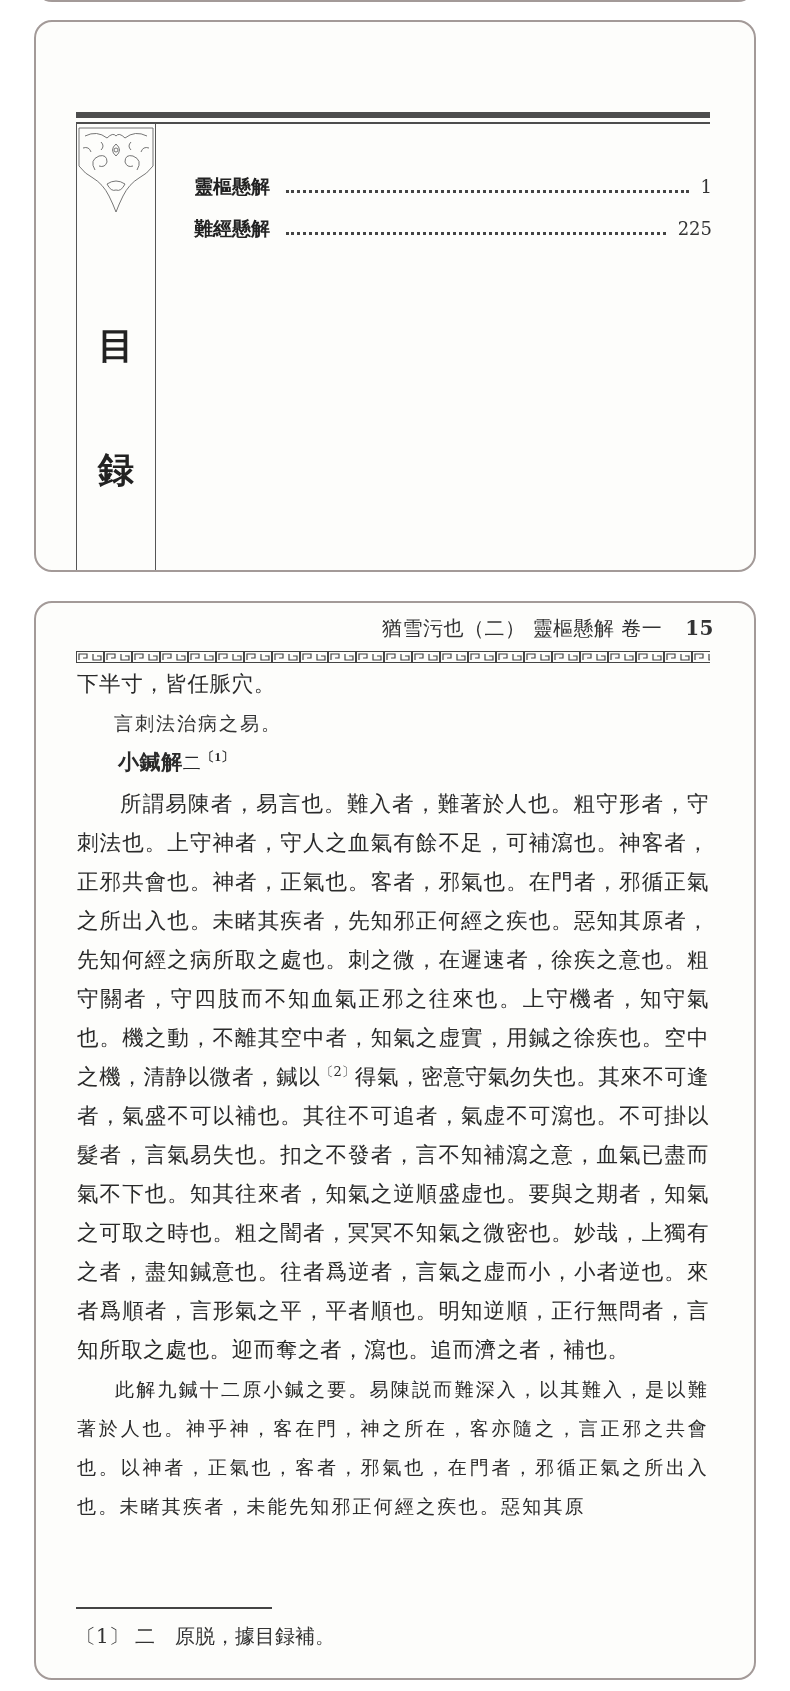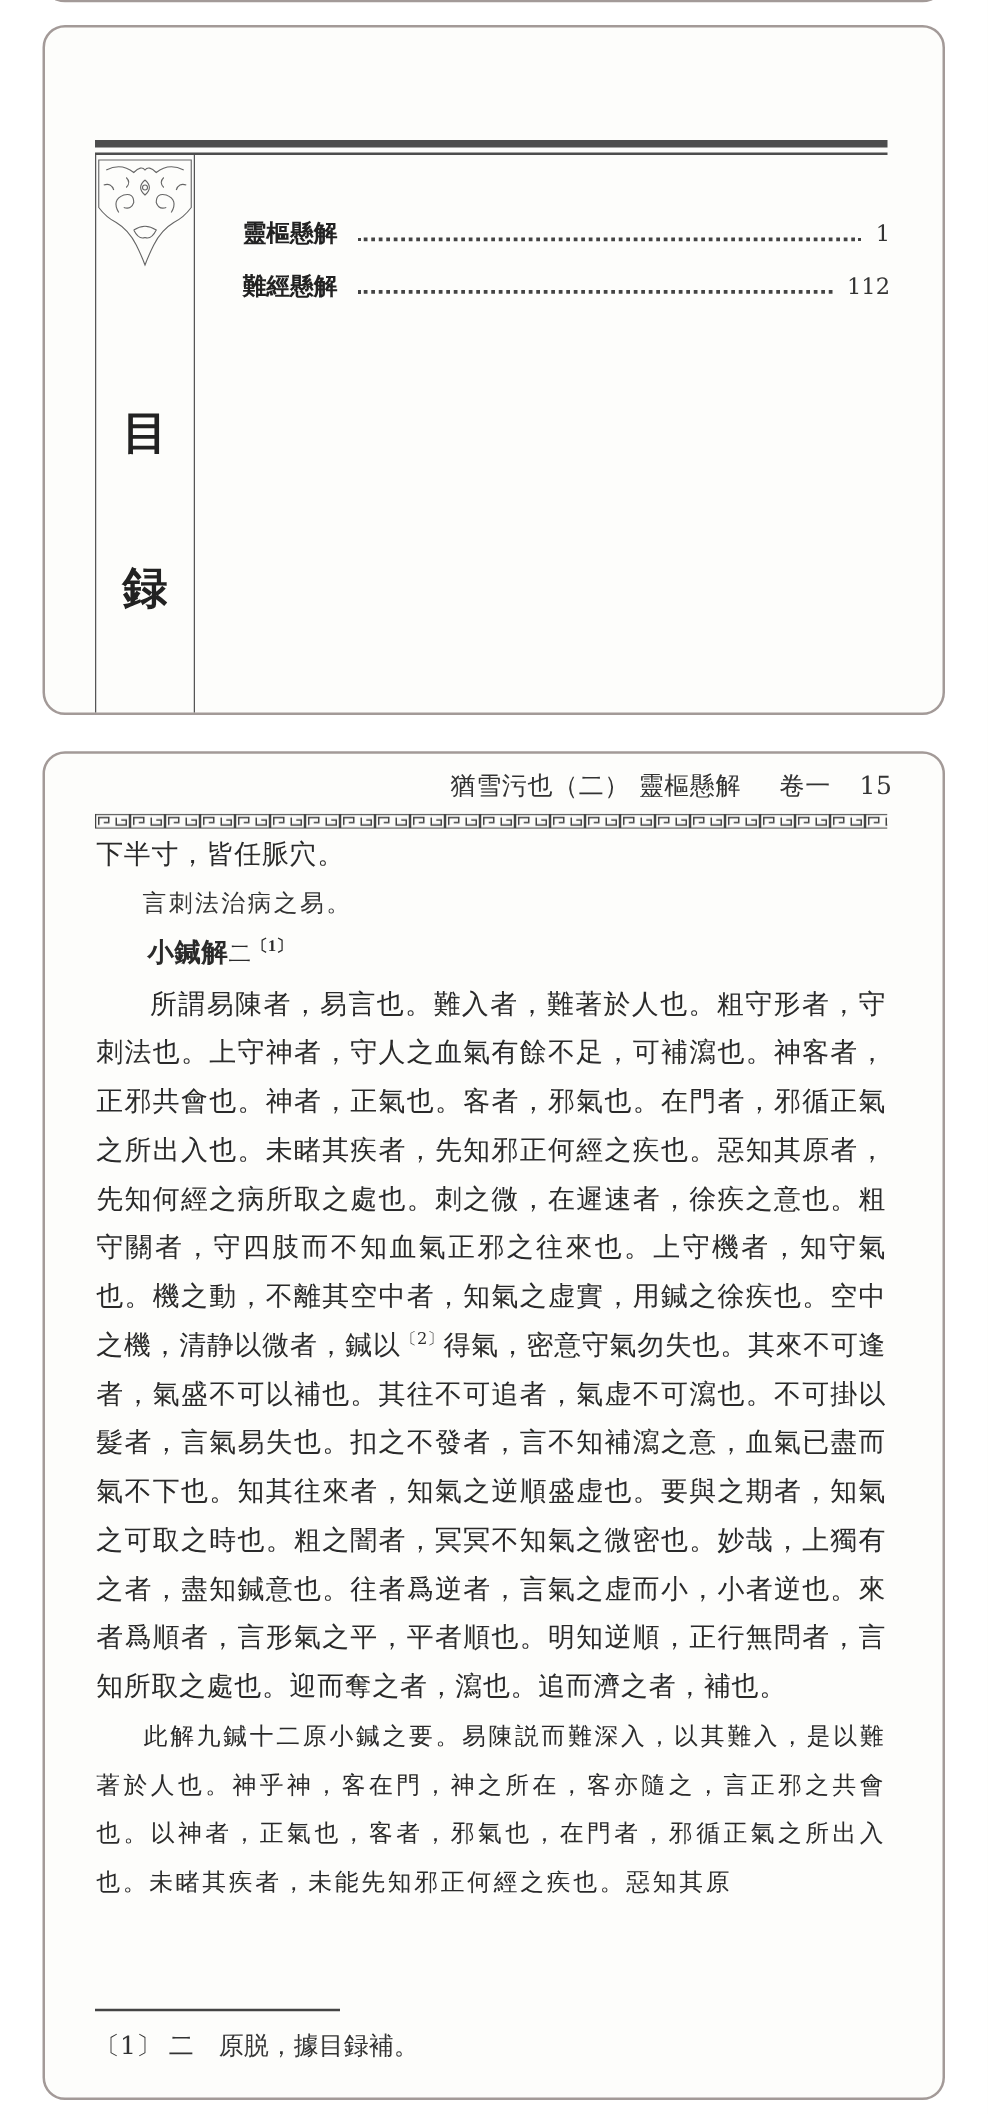--- a/index.html
+++ b/index.html
@@ -33,21 +33,21 @@
   }
   .toc-entry .title { font-family:"DejaVu Sans","Liberation Sans",sans-serif; font-weight:bold; font-size:19px; color:#222; white-space:nowrap; }
   .toc-entry .leader { flex:1; border-bottom:3px dotted #444; margin:0 12px 5px 16px; height:1px; }
   .toc-entry .pg { font-size:18px; color:#333; }
 
   
   .running-head {
     position:absolute; right:40px; top:12px; font-size:20px; color:#333; letter-spacing:0.5px;
     white-space:nowrap;
   }
-  .running-head .pgnum { margin-left:16px; }
+  .running-head .pgnum { margin-left:16px;font-weight:bold; }
   .meander {
     position:absolute; left:40px; top:48px; width:634px; height:12px;
   }
   .text-block {
     position:absolute; left:40px; top:60px; width:634px;
     font-size:21.5px; line-height:39px; color:#2a2a2a; letter-spacing:0.6px;
   }
   .para { margin:1px; text-align:justify; }
   .indent { text-indent:2em; }
   .note { font-size:19px; color:#333; text-indent:2em; margin:0; letter-spacing:2px; }
@@ -88,29 +88,29 @@
   </div>
 
   <div class="toc-entry" style="top:152px;">
     <span class="title">靈樞懸解</span>
     <span class="leader"></span>
     <span class="pg">1</span>
   </div>
   <div class="toc-entry" style="top:194px;">
     <span class="title">難經懸解</span>
     <span class="leader"></span>
-    <span class="pg">112</span>
+    <span class="pg">225</span>
   </div>
 </div>
 
 <div class="card card-page">
   <div class="running-head">
     <span>猶雪污也（二）</span>
     <span>靈樞懸解</span>
-    <span style="margin-left:24px;">卷一</span>
+    <span style="margin-left:0;">卷一</span>
     <span class="pgnum">15</span>
   </div>
 
   <svg class="meander" viewBox="0 0 634 12" preserveAspectRatio="none">
     <defs>
       <pattern id="mk" x="0" y="0" width="28" height="12" patternUnits="userSpaceOnUse">
         <rect x="0.5" y="0.5" width="27" height="11" fill="none" stroke="#444" stroke-width="1"></rect>
         <path d="M3 9 L3 3 L11 3 L11 7 L7 7 M17 3 L17 9 L25 9 L25 5 L21 5" fill="none" stroke="#444" stroke-width="1.2"></path>
       </pattern>
     </defs>

